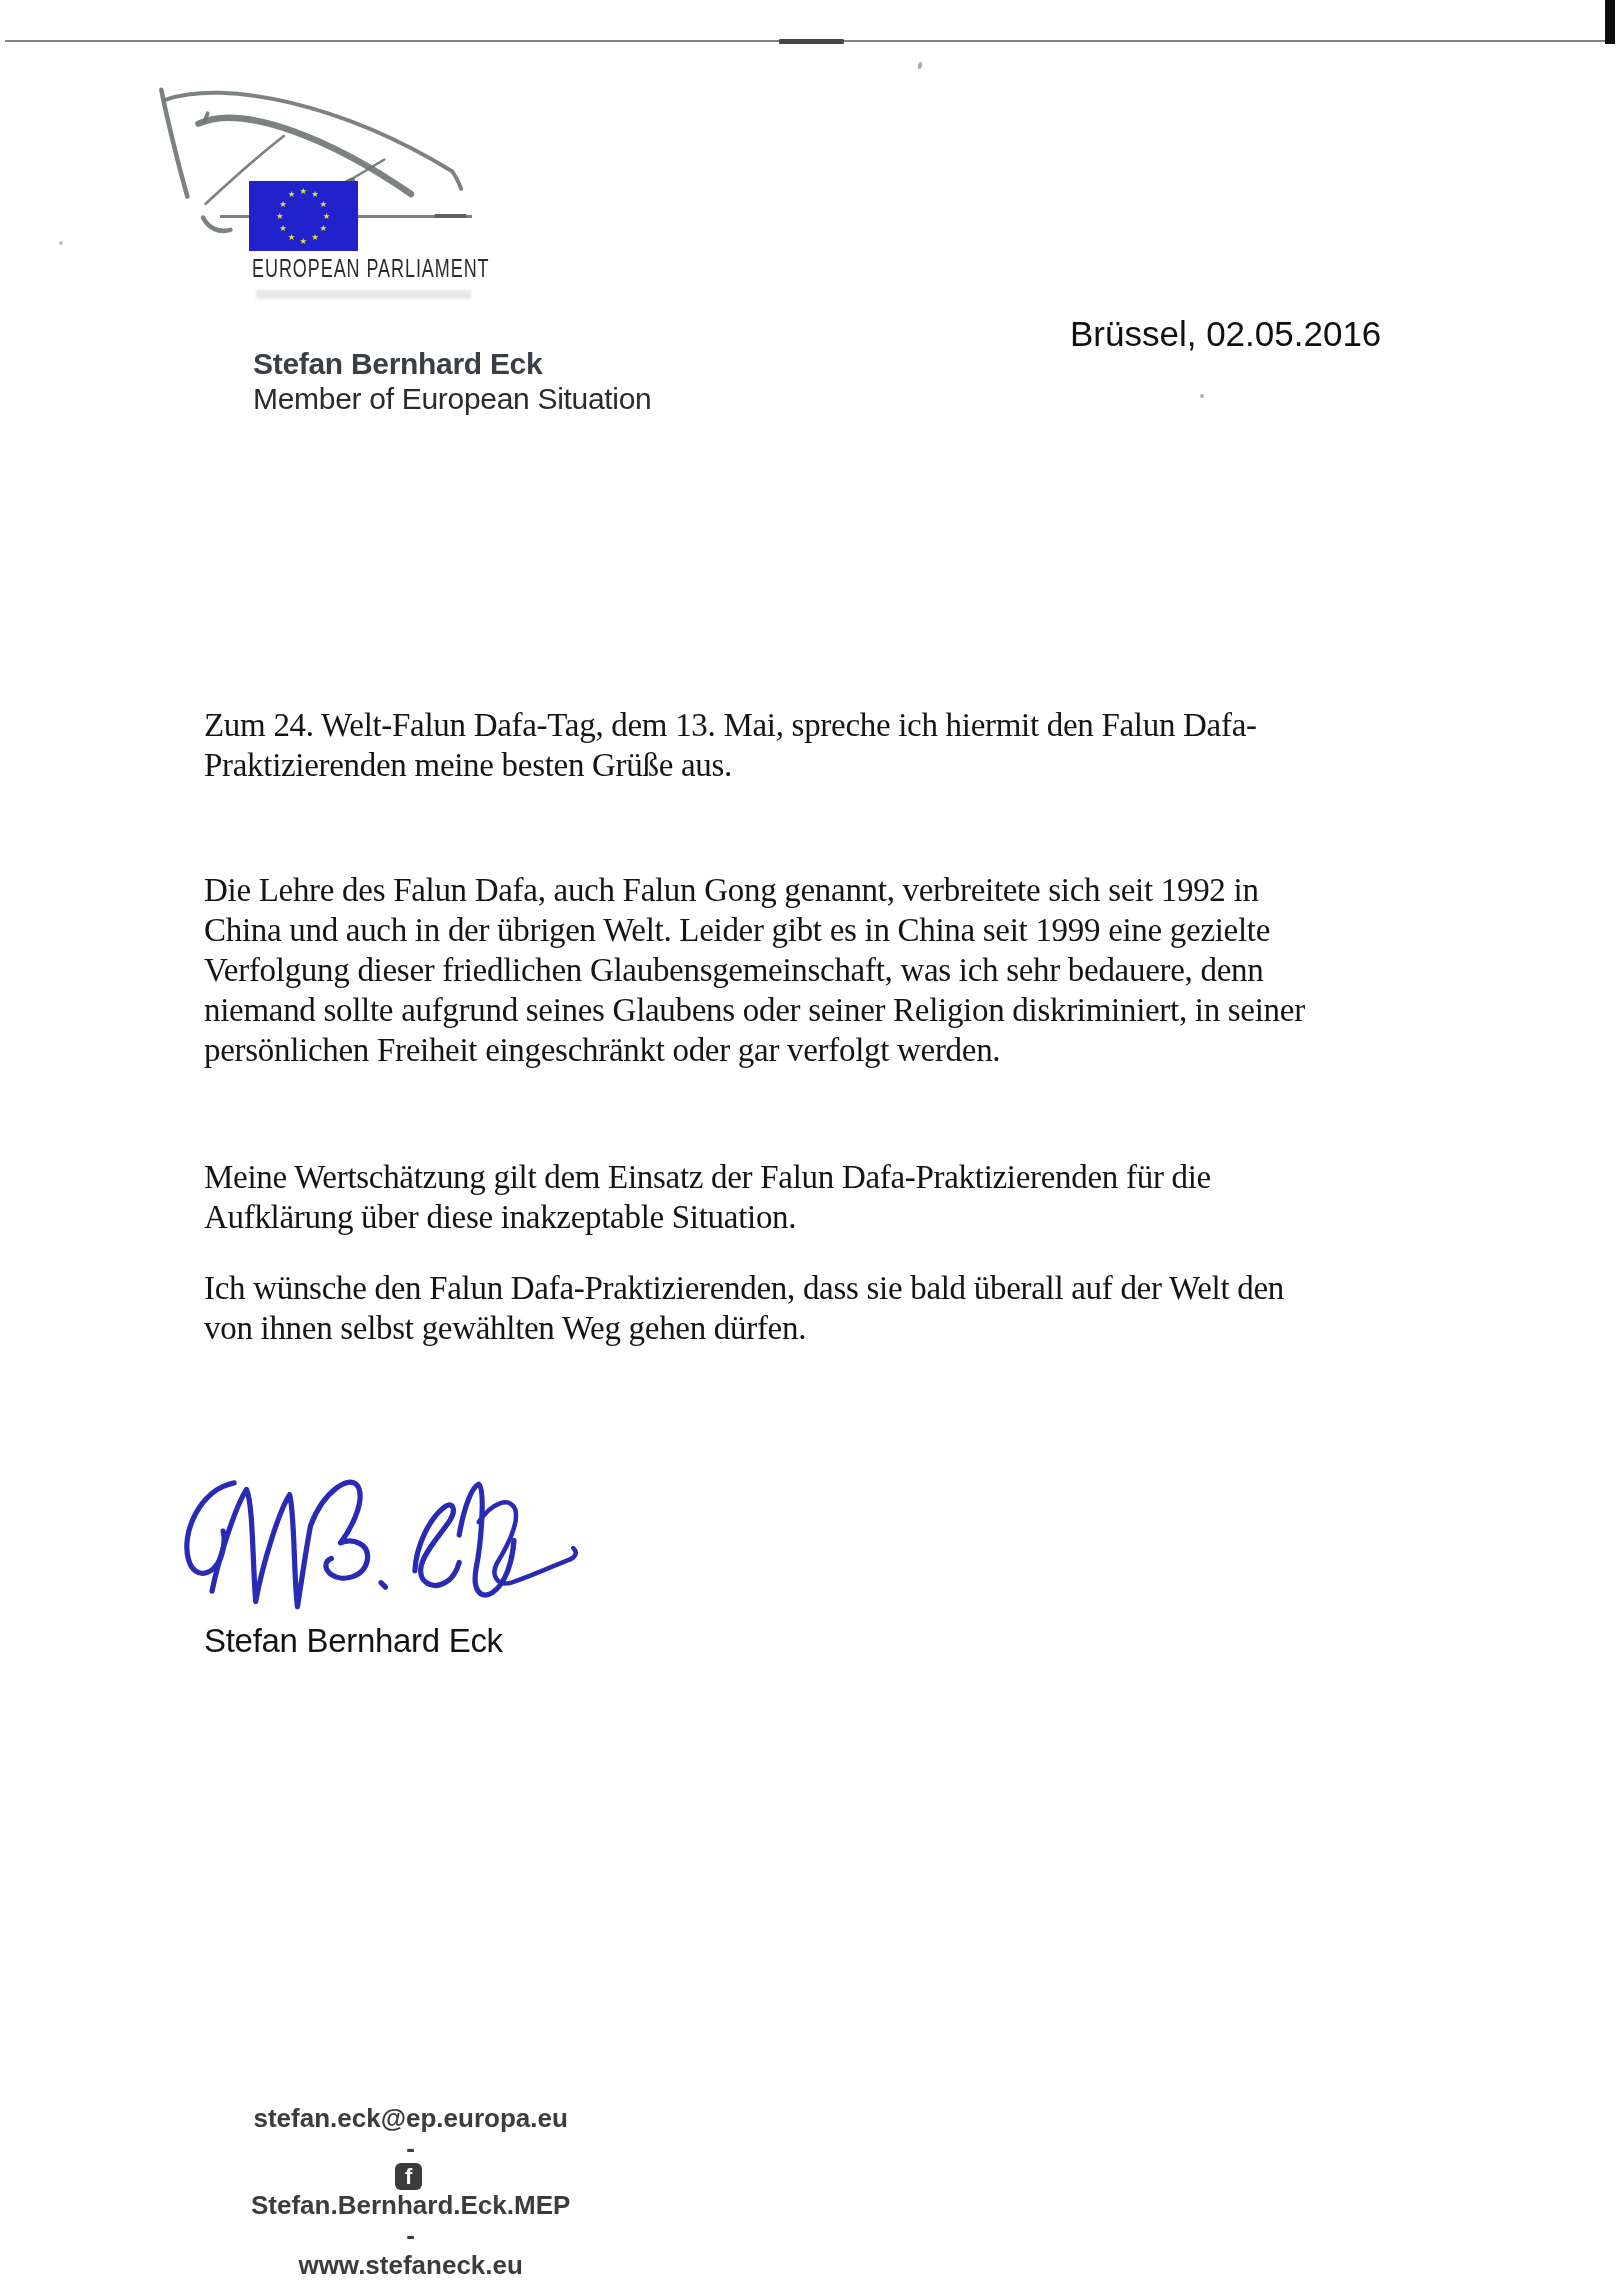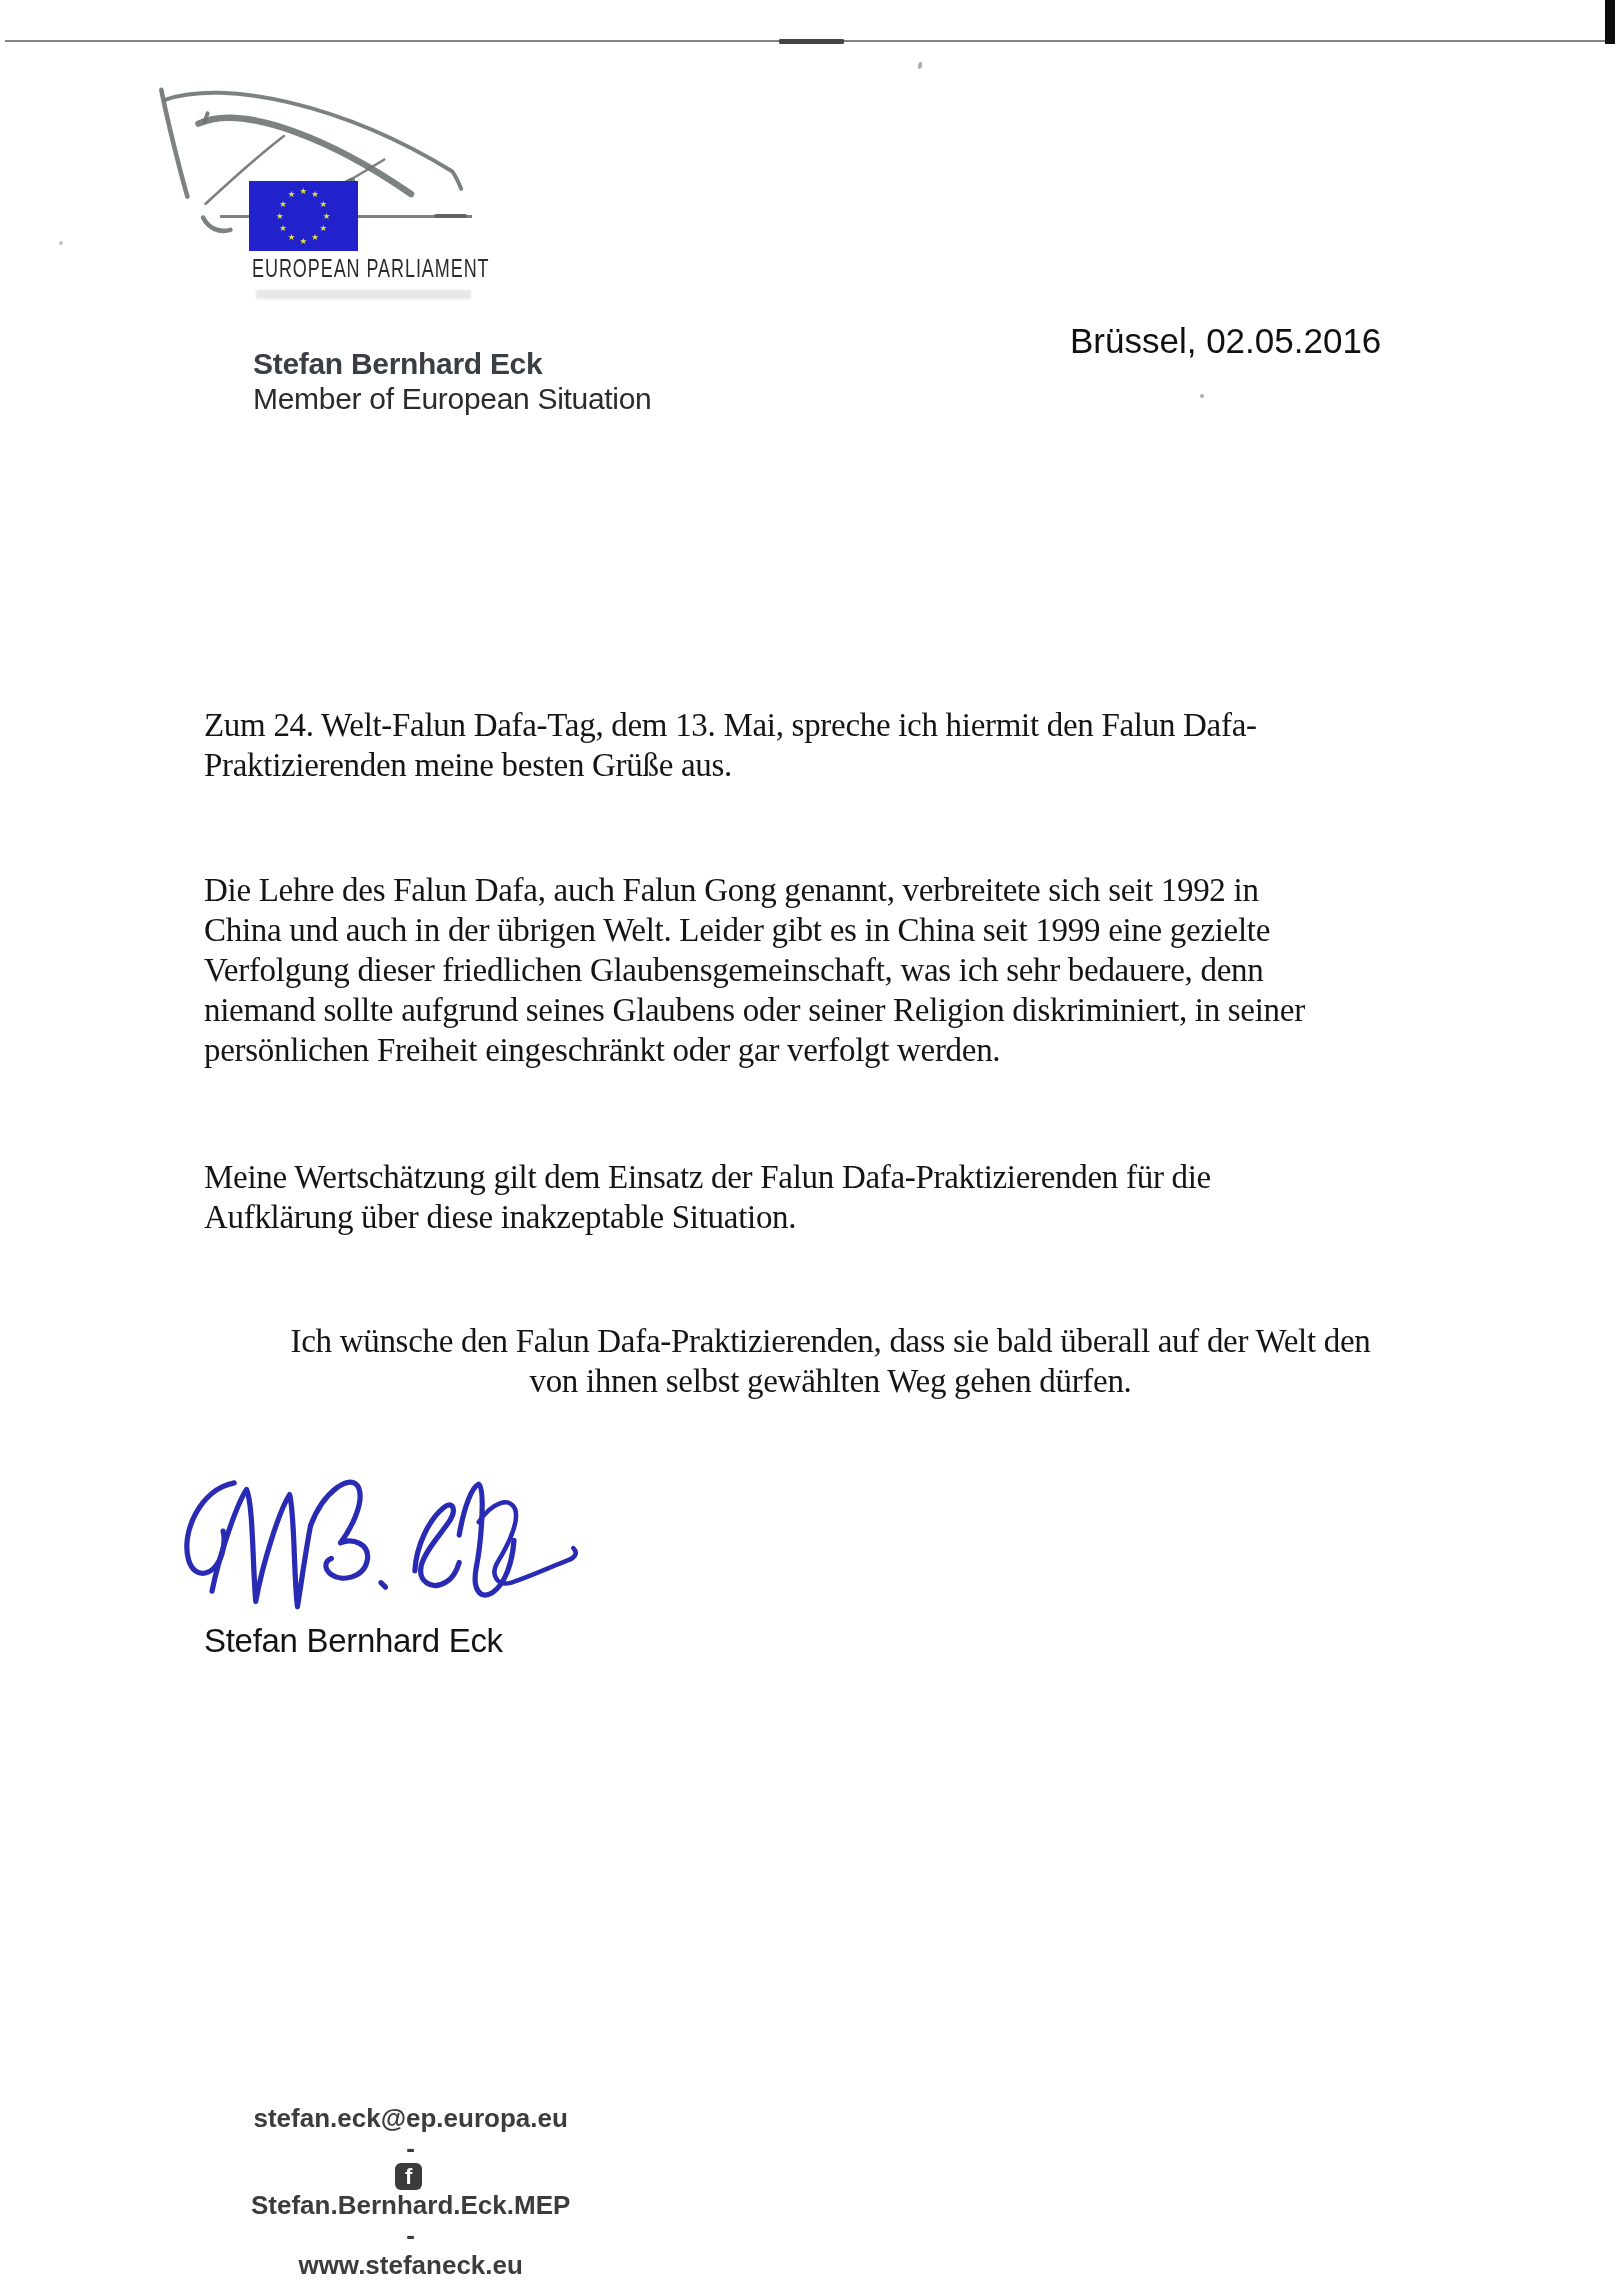--- a/index.html
+++ b/index.html
@@ -28,31 +28,31 @@
   .eu-flag{left:249px;top:181px;width:109px;height:70px;background:#2222cc;}
   .eu-flag svg{display:block;width:100%;height:100%;}
   .logo-caption{
     left:252px;top:254px;font-size:25px;letter-spacing:1.3px;color:#2a2d2e;
     transform:scaleX(.72);transform-origin:left top;white-space:nowrap;
   }
   .logo-ghost{left:256px;top:290px;width:215px;height:8.5px;background:#b9bcb9;opacity:.35;filter:blur(1.3px);}
 
   .sender-name{left:253px;top:347px;font-size:30px;font-weight:bold;color:#3a3f45;letter-spacing:-0.3px;}
   .sender-title{left:253px;top:382px;font-size:30px;color:#2b2b2b;letter-spacing:-0.3px;}
-  .dateline{left:1070px;top:321px;font-size:35px;color:#101010;}
+  .dateline{left:1070px;top:314px;font-size:35px;color:#101010;}
 
   
   .para{
     left:204px;width:1253px;margin:0;font-size:33px;line-height:40px;color:#151515;
     letter-spacing:-0.3px;white-space:pre-line;font-family:Liberation Serif, serif;
   }
   .para-1{top:705px;}
   .para-2{top:870px;}
   .para-3{top:1157px;}
-  .para-4{top:1321px;text-align:center;}
+  .para-4{top:1268px;}
 
   .signature{left:157px;top:1462px;width:457px;height:150px;color:#2a2bb5;}
   .signature path{stroke:currentColor;fill:none;stroke-linecap:round;stroke-linejoin:round;}
   .signed-name{left:204px;top:1622px;font-size:33px;color:#141414;letter-spacing:-0.3px;}
 
   
   .footer{left:251px;top:2103px;color:#343434;}
   .footer .line{font-size:27px;line-height:30px;white-space:nowrap;}
   .footer .line1{font-size:26px;font-weight:bold;color:#3c3c3c;display:flex;align-items:center;flex-direction:column;}
   .footer .sep{margin:0 7.8px;}

